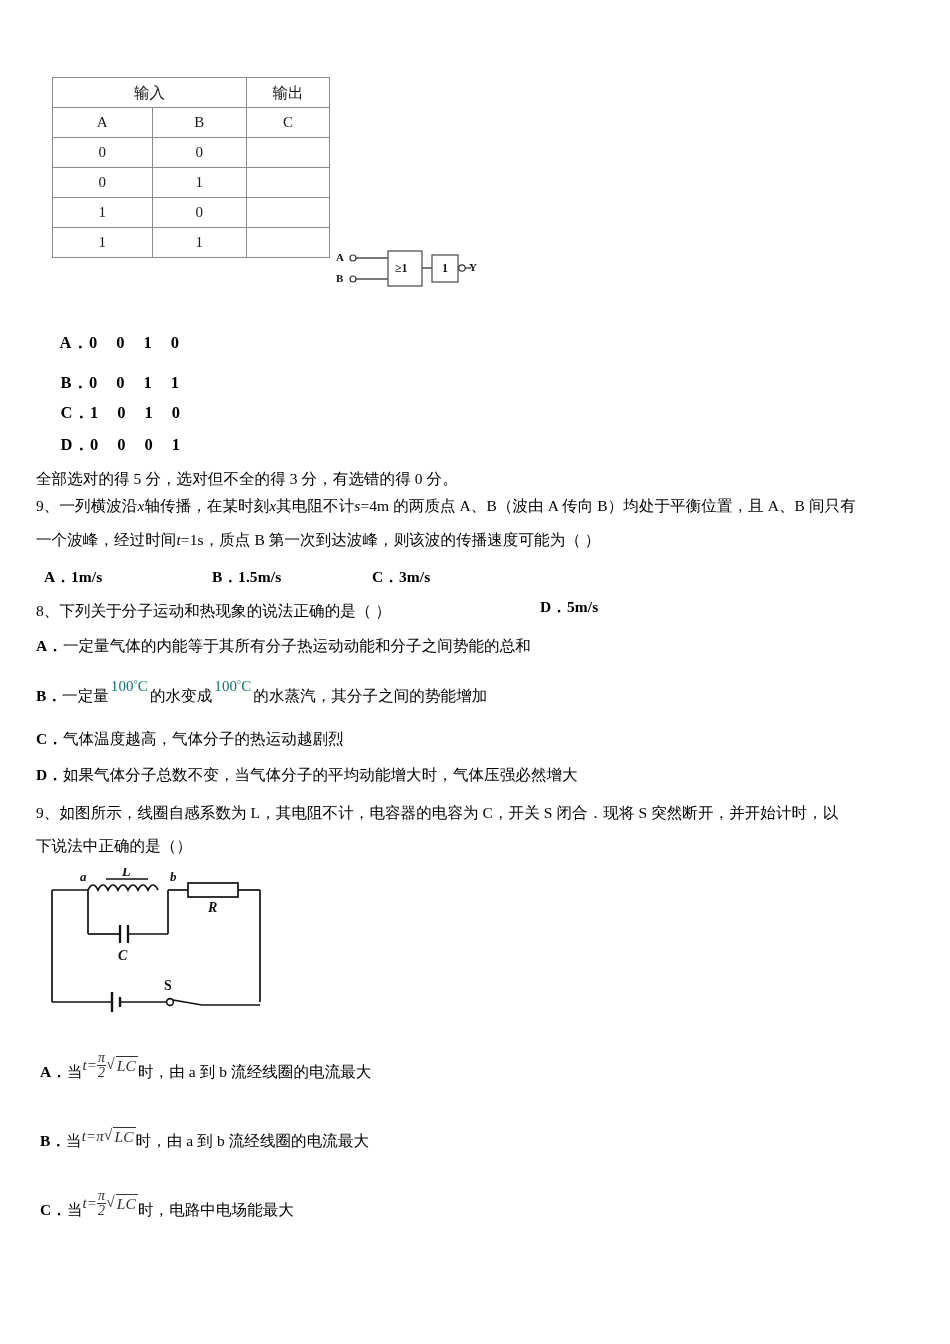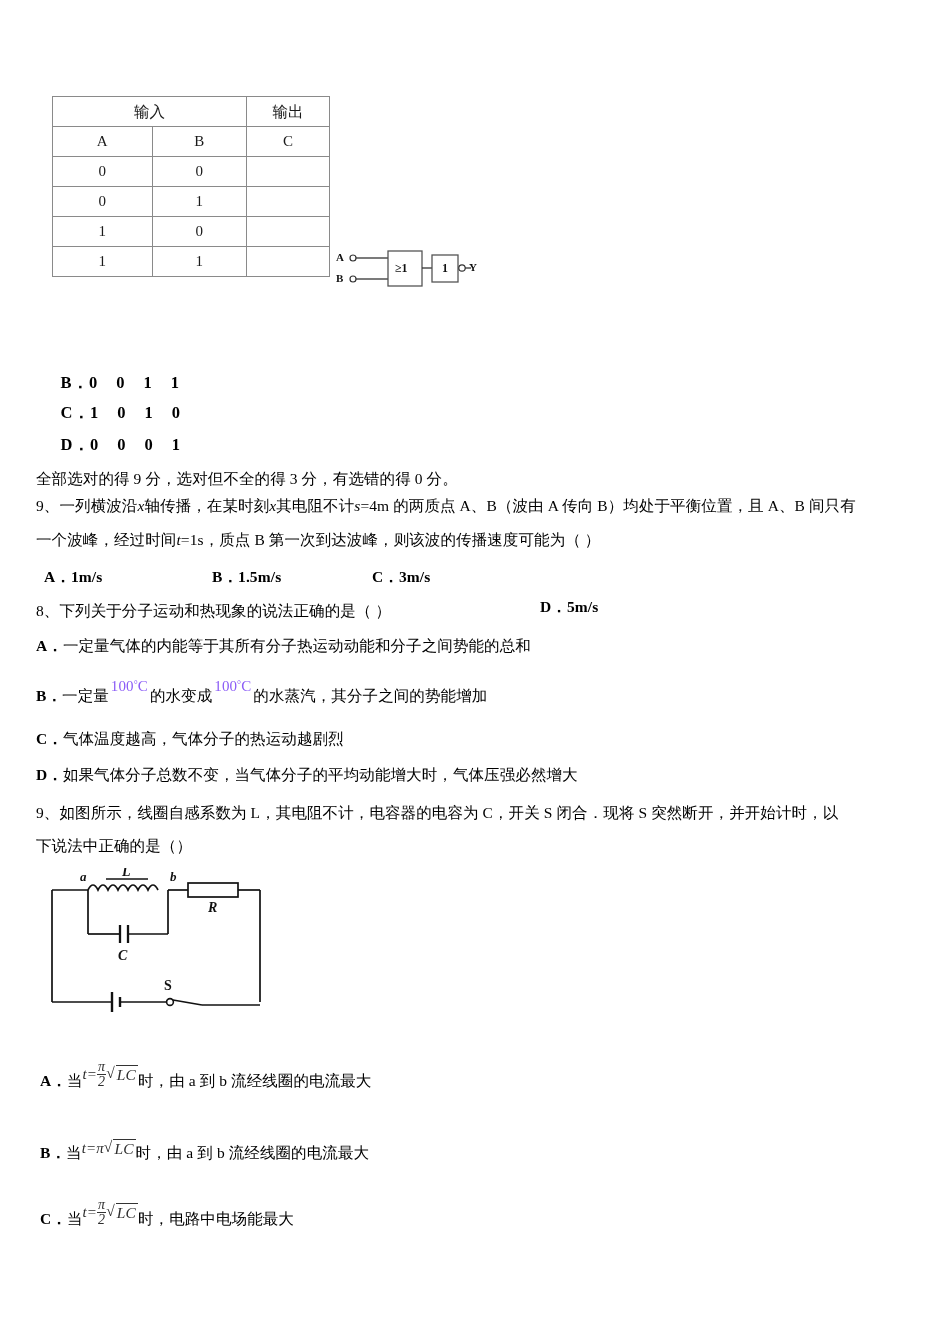--- a/index.html
+++ b/index.html
@@ -19,21 +19,21 @@
     position: relative;
     width: 950px;
     height: 1344px;
     padding: 0;
   }
 
   
   .truth-table-wrap {
     position: absolute;
     left: 52px;
-    top: 96px;
+    top: 77px;
   }
   table.truth-table {
     border-collapse: collapse;
     width: 278px;
     font-family: "Liberation Serif", serif;
   }
   table.truth-table td {
     border: 1px solid #8a8a8a;
     text-align: center;
     font-size: 15px;
@@ -99,21 +99,21 @@
     font-style: italic;
     color: #2b2b2b;
     font-size: 15px;
   }
   .sup-temp {
     display: inline-block;
     vertical-align: 10px;
     font-family: "Liberation Serif", serif;
     font-style: normal;
     font-size: 15px;
-    color: #8b5cf6;
+    color: #0f766e;
     padding: 0 2px;
   }
   .deg { vertical-align: 3px; font-size: 10px; }
 
   
   .frac {
     display: inline-block;
     vertical-align: middle;
     text-align: center;
     font-style: italic;
@@ -125,21 +125,20 @@
   .frac .num { display: block; padding: 0 1px; }
   .frac .den { display: block; border-top: 1px solid #333; padding: 0 1px; }
   .sqrt {
     display: inline-block;
     font-style: italic;
     border-top: 1px solid #333;
     padding: 0 2px 0 1px;
     margin-left: 1px;
     position: relative;
     top: 1px;
-    margin-top: 12px;
   }
   .radical { font-style: normal; position: relative; top: -1px; }
   .formula {
     display: inline-block;
     vertical-align: 7px;
     font-family: "Liberation Serif", serif;
     color: #2e2e2e;
     white-space: nowrap;
   }
 
@@ -211,31 +210,34 @@
       <circle cx="126" cy="22" r="3.2" fill="none" stroke="#333" stroke-width="1.2"></circle>
       <line x1="129" y1="22" x2="135" y2="22" stroke="#333" stroke-width="1.3"></line>
     </svg>
     <span class="lbl" style="left:0px; top:5px;">A</span>
     <span class="lbl" style="left:0px; top:26px;">B</span>
     <span class="lbl" style="left:59px; top:15px; font-size:12px;">≥1</span>
     <span class="lbl" style="left:106px; top:15px; font-size:12px;">1</span>
     <span class="lbl" style="left:133px; top:15px;">Y</span>
   </div>
 
+  <div class="bits-option" style="left:42px; top:312px;">
+    <span>A．</span><span>0    0    1    0</span>
+  </div>
   <div class="bits-option" style="left:42px; top:352px;">
     <span>B．</span><span>0    0    1    1</span>
   </div>
   <div class="bits-option" style="left:42px; top:382px;">
     <span>C．</span><span>1    0    1    0</span>
   </div>
   <div class="bits-option" style="left:42px; top:414px;">
     <span>D．</span><span>0    0    0    1</span>
   </div>
 
-  <div class="btext" style="left:36px; top:469px;">全部选对的得 9 分，选对但不全的得 3 分，有选错的得 0 分。</div>
+  <div class="btext" style="left:36px; top:469px;">全部选对的得 5 分，选对但不全的得 3 分，有选错的得 0 分。</div>
 
   <div class="btext" style="left:36px; top:496px;">
     <span>9、一列横波沿</span><span class="ital">x</span><span>轴传播，在某时刻</span><span class="ital">x</span><span>其电阻不计</span><span class="ital">s</span><span>=4m 的两质点 A、B（波由 A 传向 B）均处于平衡位置，且 A、B 间只有</span>
   </div>
   <div class="btext" style="left:36px; top:530px;">
     <span>一个波峰，经过时间</span><span class="ital">t</span><span>=1s，质点 B 第一次到达波峰，则该波的传播速度可能为（      ）</span>
   </div>
 
   <div class="btext" style="left:44px; top:567px;">
     <span class="opt-letter">A．</span><span class="opt-letter">1m/s</span>

